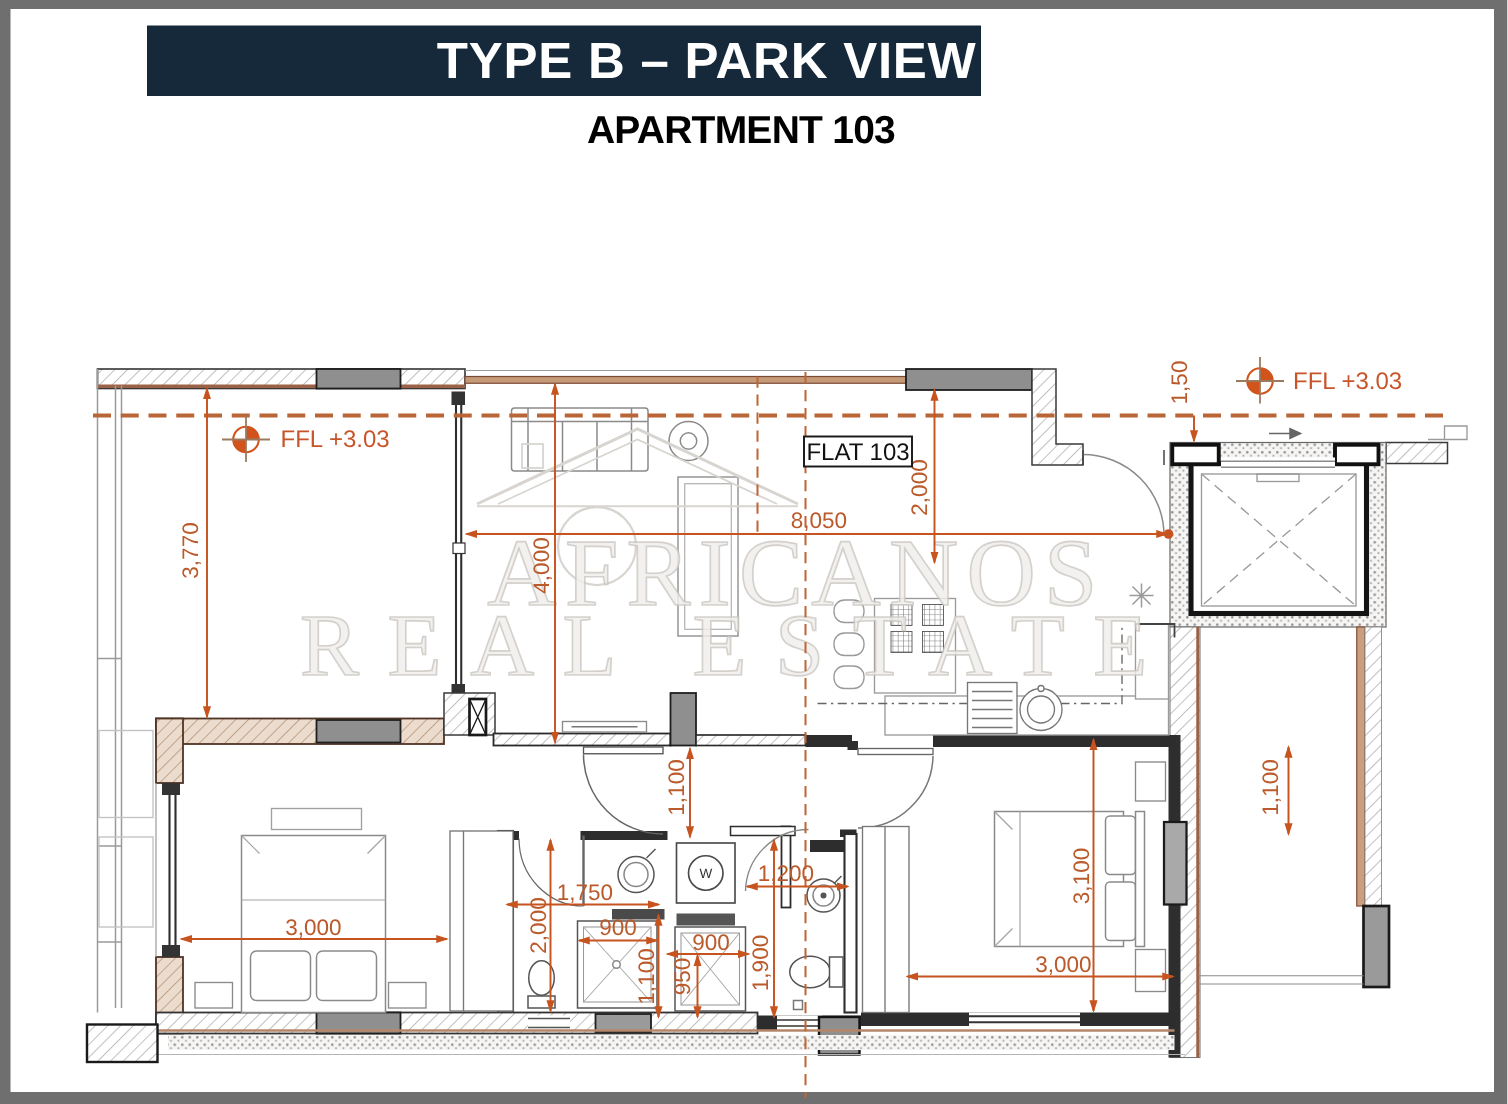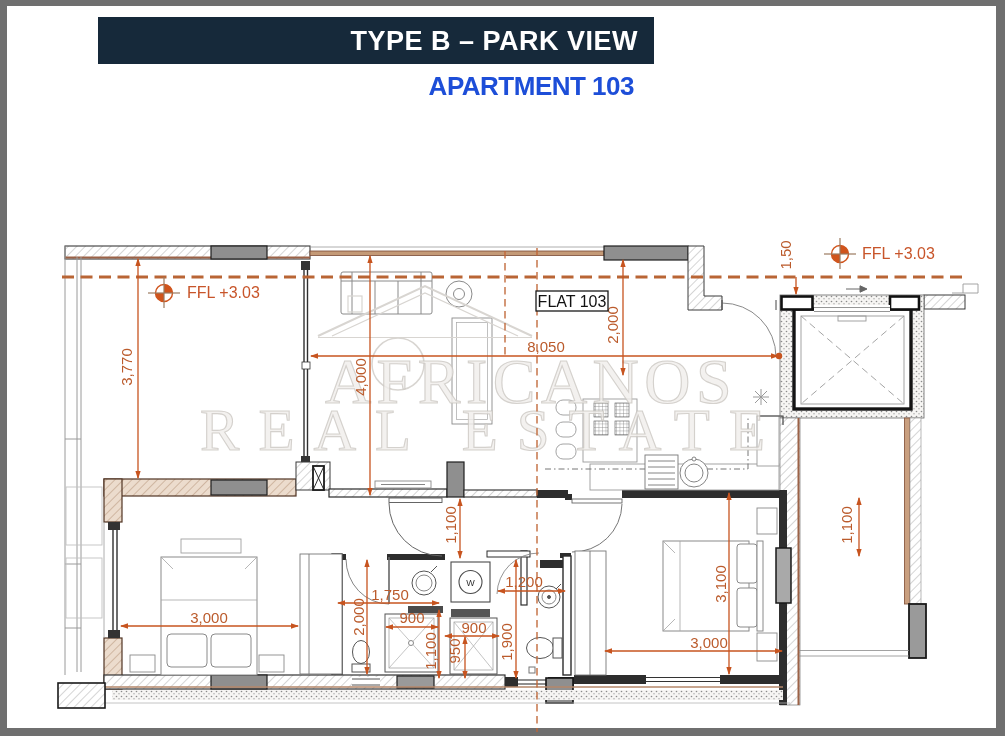--- a/index.html
+++ b/index.html
@@ -1,22 +1,22 @@
 <!DOCTYPE html>
 <html><head>
 <meta charset="utf-8">
 <style>
   html,body{margin:0;padding:0;width:1005px;height:736px;background:#fff;overflow:hidden;}
   body{font-family:"Liberation Sans", sans-serif;position:relative;}
   .frame{position:absolute;left:0;top:0;width:1005px;height:736px;box-sizing:border-box;
     border-top:6px solid #6f6f6f;border-left:7px solid #6f6f6f;border-right:9px solid #6f6f6f;border-bottom:8px solid #6f6f6f;}
   .hdr{position:absolute;left:98px;top:17px;width:556px;height:47px;background:#16293a;
-    color:#fff;font-weight:bold;font-size:27px;line-height:48px;text-align:right;
-    padding-right:16px;box-sizing:border-box;letter-spacing:0.5px;}
-  .sub{position:absolute;left:354px;top:71px;width:280px;text-align:right;color:#1d4ed8;
+    color:#fff;font-weight:bold;font-size:34px;line-height:48px;text-align:right;
+    padding-right:3px;box-sizing:border-box;letter-spacing:0.5px;}
+  .sub{position:absolute;left:354px;top:71px;width:280px;text-align:center;color:#000000;
     font-weight:bold;font-size:26px;letter-spacing:-0.5px;}
   svg{position:absolute;left:0;top:0;}
   .dim{font-size:15px;fill:#bb5b2c;}
   .ffl{font-size:16px;fill:#c8552a;}
 </style>
 </head>
 <body>
 
 <div class="frame"></div>
 

